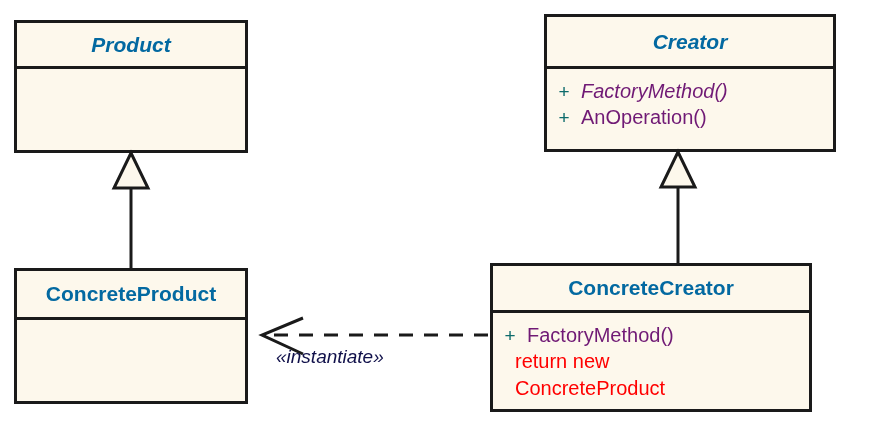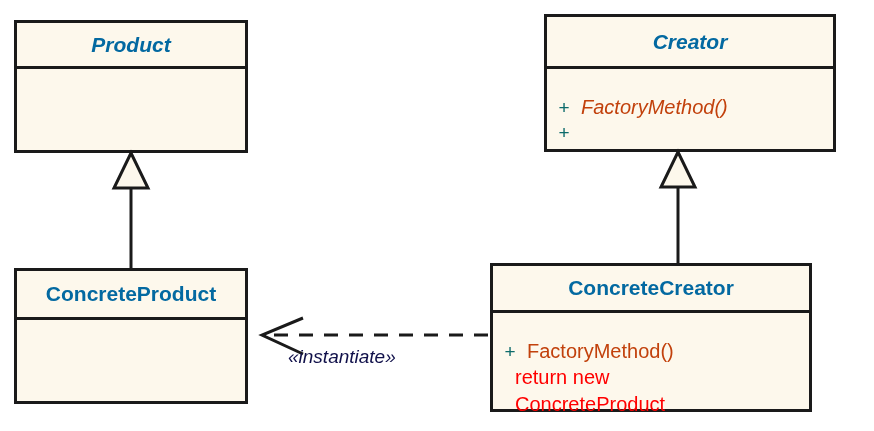--- a/index.html
+++ b/index.html
@@ -58,22 +58,21 @@
   }
   .member-vis {
     width: 34px;
     text-align: center;
     flex: none;
     font-size: 19px;
     color: #0d6b6b;
   }
   .member-name {
     font-size: 20px;
-    color: #c2410c;
-    margin-top: 16px;
+    color: #701a75;
   }
   .member-name.abstract {
     font-style: italic;
   }
   .member-note {
     font-size: 20px;
     color: #ff0000;
     padding-left: 22px;
     line-height: 1.32;
     white-space: nowrap;
@@ -110,20 +109,21 @@
     <div class="class-title-band" style="height:52px;">
       <span class="class-title abstract">Creator</span>
     </div>
     <div class="class-body">
       <div class="member-row">
         <span class="member-vis">+</span>
         <span class="member-name abstract">FactoryMethod()</span>
       </div>
       <div class="member-row">
         <span class="member-vis">+</span>
+        <span class="member-name">AnOperation()</span>
       </div>
     </div>
   </div>
 
   <div class="uml-class" style="left:14px; top:268px; width:234px; height:136px;">
     <div class="class-title-band" style="height:49px;">
       <span class="class-title">ConcreteProduct</span>
     </div>
     <div class="class-body"></div>
   </div>
@@ -153,15 +153,15 @@
       <line x1="678" y1="263" x2="678" y2="187" stroke="#1a1a1a" stroke-width="3"></line>
       <polygon points="678,152 661,187 695,187" fill="#fdf8ec" stroke="#1a1a1a" stroke-width="3" stroke-linejoin="miter"></polygon>
     </g>
 
     <g>
       <line x1="488" y1="335" x2="268" y2="335" stroke="#1a1a1a" stroke-width="3" stroke-dasharray="14,11"></line>
       <polyline points="303,318 262,335 303,354" fill="none" stroke="#1a1a1a" stroke-width="3" stroke-linecap="butt" stroke-linejoin="miter"></polyline>
     </g>
   </svg>
 
-  <div class="edge-label" style="left:288px; top:346px;text-align:right;">«instantiate»</div>
+  <div class="edge-label" style="left:276px; top:346px;text-align:right;">«instantiate»</div>
 
 </div>
 
 </body></html>

